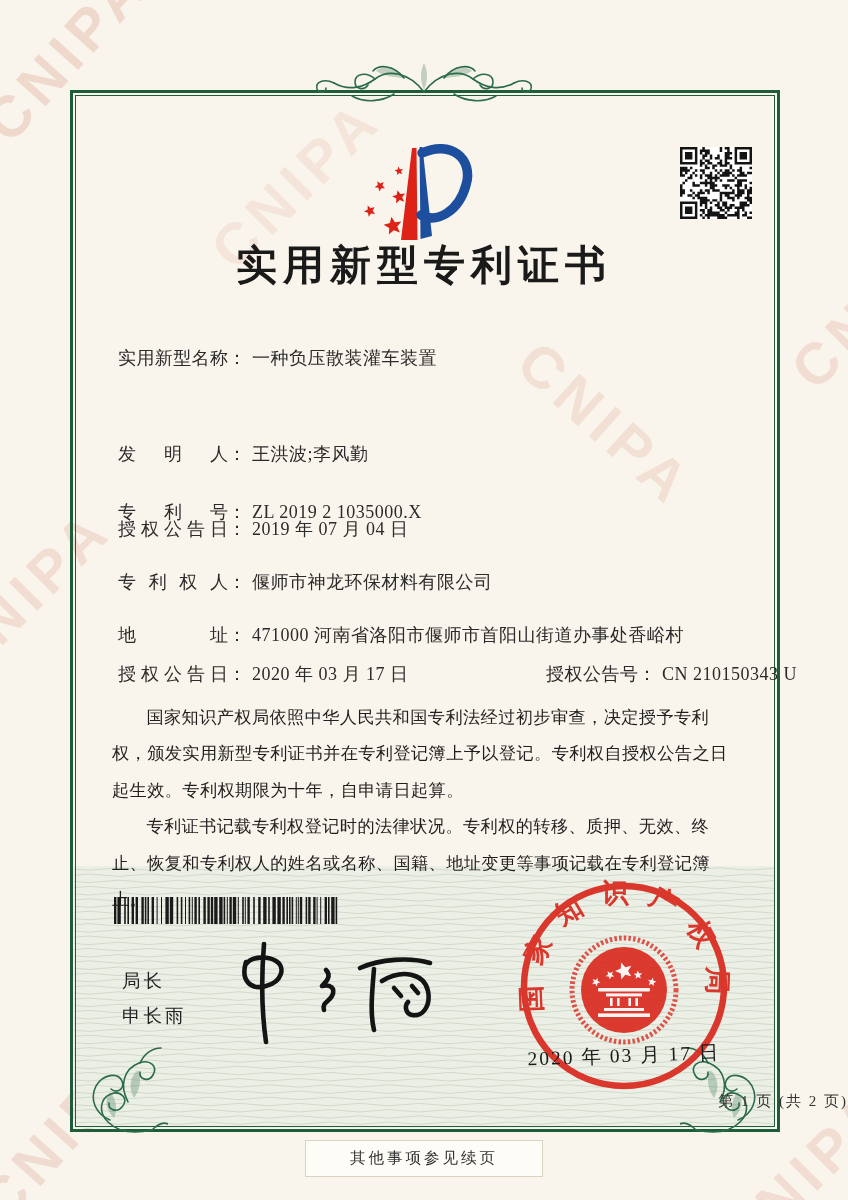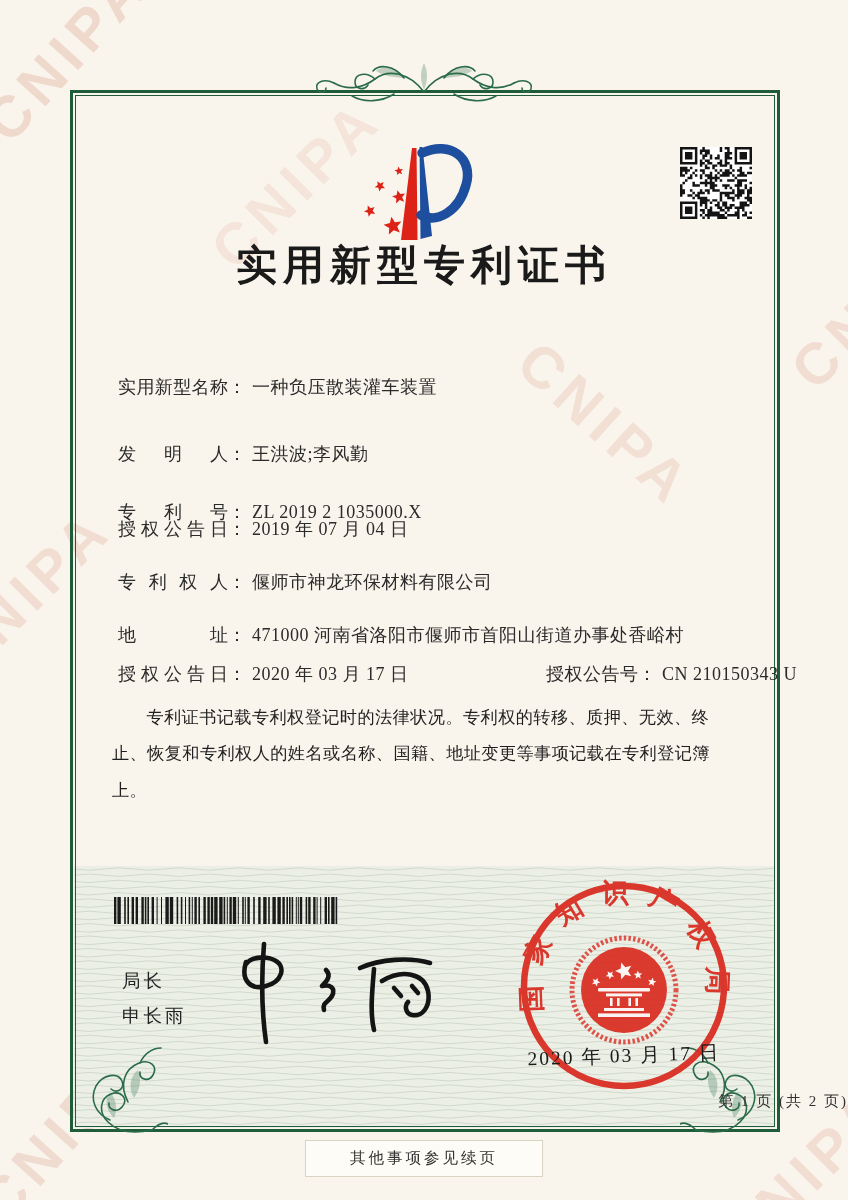--- a/index.html
+++ b/index.html
@@ -172,21 +172,21 @@
     <path d="M70 15 C 98 2 122 20 114 47 C 107 73 85 86 69 77" stroke="#1d4f9e" stroke-width="9.5" fill="none" stroke-linecap="round"></path>
   </svg>
 
   <svg class="qr" id="qr" viewBox="0 0 29 29">
     <rect width="29" height="29" fill="#fff"></rect>
     <path fill="#141414" d="M0 0h1v1h-1zM1 0h1v1h-1zM2 0h1v1h-1zM3 0h1v1h-1zM4 0h1v1h-1zM5 0h1v1h-1zM6 0h1v1h-1zM0 1h1v1h-1zM6 1h1v1h-1zM0 2h1v1h-1zM2 2h1v1h-1zM3 2h1v1h-1zM4 2h1v1h-1zM6 2h1v1h-1zM0 3h1v1h-1zM2 3h1v1h-1zM3 3h1v1h-1zM4 3h1v1h-1zM6 3h1v1h-1zM0 4h1v1h-1zM2 4h1v1h-1zM3 4h1v1h-1zM4 4h1v1h-1zM6 4h1v1h-1zM0 5h1v1h-1zM6 5h1v1h-1zM0 6h1v1h-1zM1 6h1v1h-1zM2 6h1v1h-1zM3 6h1v1h-1zM4 6h1v1h-1zM5 6h1v1h-1zM6 6h1v1h-1zM22 0h1v1h-1zM23 0h1v1h-1zM24 0h1v1h-1zM25 0h1v1h-1zM26 0h1v1h-1zM27 0h1v1h-1zM28 0h1v1h-1zM22 1h1v1h-1zM28 1h1v1h-1zM22 2h1v1h-1zM24 2h1v1h-1zM25 2h1v1h-1zM26 2h1v1h-1zM28 2h1v1h-1zM22 3h1v1h-1zM24 3h1v1h-1zM25 3h1v1h-1zM26 3h1v1h-1zM28 3h1v1h-1zM22 4h1v1h-1zM24 4h1v1h-1zM25 4h1v1h-1zM26 4h1v1h-1zM28 4h1v1h-1zM22 5h1v1h-1zM28 5h1v1h-1zM22 6h1v1h-1zM23 6h1v1h-1zM24 6h1v1h-1zM25 6h1v1h-1zM26 6h1v1h-1zM27 6h1v1h-1zM28 6h1v1h-1zM0 22h1v1h-1zM1 22h1v1h-1zM2 22h1v1h-1zM3 22h1v1h-1zM4 22h1v1h-1zM5 22h1v1h-1zM6 22h1v1h-1zM0 23h1v1h-1zM6 23h1v1h-1zM0 24h1v1h-1zM2 24h1v1h-1zM3 24h1v1h-1zM4 24h1v1h-1zM6 24h1v1h-1zM0 25h1v1h-1zM2 25h1v1h-1zM3 25h1v1h-1zM4 25h1v1h-1zM6 25h1v1h-1zM0 26h1v1h-1zM2 26h1v1h-1zM3 26h1v1h-1zM4 26h1v1h-1zM6 26h1v1h-1zM0 27h1v1h-1zM6 27h1v1h-1zM0 28h1v1h-1zM1 28h1v1h-1zM2 28h1v1h-1zM3 28h1v1h-1zM4 28h1v1h-1zM5 28h1v1h-1zM6 28h1v1h-1zM9 0h1v1h-1zM16 0h1v1h-1zM18 0h1v1h-1zM19 0h1v1h-1zM8 1h1v1h-1zM9 1h1v1h-1zM10 1h1v1h-1zM11 1h1v1h-1zM16 1h1v1h-1zM19 1h1v1h-1zM8 2h1v1h-1zM10 2h1v1h-1zM11 2h1v1h-1zM18 2h1v1h-1zM19 2h1v1h-1zM20 2h1v1h-1zM9 3h1v1h-1zM10 3h1v1h-1zM12 3h1v1h-1zM15 3h1v1h-1zM18 3h1v1h-1zM19 3h1v1h-1zM9 4h1v1h-1zM12 4h1v1h-1zM14 4h1v1h-1zM15 4h1v1h-1zM18 4h1v1h-1zM19 4h1v1h-1zM20 4h1v1h-1zM8 5h1v1h-1zM10 5h1v1h-1zM11 5h1v1h-1zM16 5h1v1h-1zM18 5h1v1h-1zM8 6h1v1h-1zM9 6h1v1h-1zM11 6h1v1h-1zM12 6h1v1h-1zM15 6h1v1h-1zM16 6h1v1h-1zM18 6h1v1h-1zM19 6h1v1h-1zM8 7h1v1h-1zM10 7h1v1h-1zM13 7h1v1h-1zM14 7h1v1h-1zM16 7h1v1h-1zM17 7h1v1h-1zM18 7h1v1h-1zM20 7h1v1h-1zM0 8h1v1h-1zM1 8h1v1h-1zM2 8h1v1h-1zM4 8h1v1h-1zM10 8h1v1h-1zM11 8h1v1h-1zM13 8h1v1h-1zM20 8h1v1h-1zM24 8h1v1h-1zM28 8h1v1h-1zM0 9h1v1h-1zM1 9h1v1h-1zM2 9h1v1h-1zM3 9h1v1h-1zM6 9h1v1h-1zM8 9h1v1h-1zM9 9h1v1h-1zM14 9h1v1h-1zM16 9h1v1h-1zM18 9h1v1h-1zM19 9h1v1h-1zM21 9h1v1h-1zM23 9h1v1h-1zM24 9h1v1h-1zM0 10h1v1h-1zM2 10h1v1h-1zM5 10h1v1h-1zM9 10h1v1h-1zM12 10h1v1h-1zM15 10h1v1h-1zM17 10h1v1h-1zM18 10h1v1h-1zM19 10h1v1h-1zM20 10h1v1h-1zM24 10h1v1h-1zM25 10h1v1h-1zM27 10h1v1h-1zM28 10h1v1h-1zM0 11h1v1h-1zM1 11h1v1h-1zM4 11h1v1h-1zM6 11h1v1h-1zM8 11h1v1h-1zM10 11h1v1h-1zM11 11h1v1h-1zM12 11h1v1h-1zM14 11h1v1h-1zM16 11h1v1h-1zM17 11h1v1h-1zM18 11h1v1h-1zM19 11h1v1h-1zM21 11h1v1h-1zM23 11h1v1h-1zM24 11h1v1h-1zM25 11h1v1h-1zM26 11h1v1h-1zM3 12h1v1h-1zM4 12h1v1h-1zM8 12h1v1h-1zM11 12h1v1h-1zM12 12h1v1h-1zM13 12h1v1h-1zM14 12h1v1h-1zM15 12h1v1h-1zM22 12h1v1h-1zM2 13h1v1h-1zM10 13h1v1h-1zM12 13h1v1h-1zM14 13h1v1h-1zM16 13h1v1h-1zM19 13h1v1h-1zM20 13h1v1h-1zM21 13h1v1h-1zM23 13h1v1h-1zM24 13h1v1h-1zM25 13h1v1h-1zM26 13h1v1h-1zM1 14h1v1h-1zM5 14h1v1h-1zM8 14h1v1h-1zM9 14h1v1h-1zM10 14h1v1h-1zM11 14h1v1h-1zM12 14h1v1h-1zM13 14h1v1h-1zM23 14h1v1h-1zM24 14h1v1h-1zM28 14h1v1h-1zM0 15h1v1h-1zM5 15h1v1h-1zM6 15h1v1h-1zM7 15h1v1h-1zM10 15h1v1h-1zM12 15h1v1h-1zM13 15h1v1h-1zM14 15h1v1h-1zM17 15h1v1h-1zM18 15h1v1h-1zM19 15h1v1h-1zM22 15h1v1h-1zM23 15h1v1h-1zM24 15h1v1h-1zM26 15h1v1h-1zM0 16h1v1h-1zM12 16h1v1h-1zM13 16h1v1h-1zM18 16h1v1h-1zM20 16h1v1h-1zM23 16h1v1h-1zM26 16h1v1h-1zM28 16h1v1h-1zM0 17h1v1h-1zM1 17h1v1h-1zM4 17h1v1h-1zM8 17h1v1h-1zM10 17h1v1h-1zM11 17h1v1h-1zM13 17h1v1h-1zM14 17h1v1h-1zM15 17h1v1h-1zM21 17h1v1h-1zM23 17h1v1h-1zM24 17h1v1h-1zM25 17h1v1h-1zM27 17h1v1h-1zM28 17h1v1h-1zM0 18h1v1h-1zM1 18h1v1h-1zM5 18h1v1h-1zM7 18h1v1h-1zM8 18h1v1h-1zM9 18h1v1h-1zM11 18h1v1h-1zM16 18h1v1h-1zM17 18h1v1h-1zM18 18h1v1h-1zM19 18h1v1h-1zM20 18h1v1h-1zM21 18h1v1h-1zM23 18h1v1h-1zM24 18h1v1h-1zM25 18h1v1h-1zM27 18h1v1h-1zM28 18h1v1h-1zM0 19h1v1h-1zM3 19h1v1h-1zM4 19h1v1h-1zM6 19h1v1h-1zM7 19h1v1h-1zM16 19h1v1h-1zM18 19h1v1h-1zM19 19h1v1h-1zM22 19h1v1h-1zM23 19h1v1h-1zM24 19h1v1h-1zM27 19h1v1h-1zM5 20h1v1h-1zM7 20h1v1h-1zM8 20h1v1h-1zM9 20h1v1h-1zM10 20h1v1h-1zM16 20h1v1h-1zM19 20h1v1h-1zM20 20h1v1h-1zM21 20h1v1h-1zM23 20h1v1h-1zM26 20h1v1h-1zM27 20h1v1h-1zM28 20h1v1h-1zM8 21h1v1h-1zM9 21h1v1h-1zM10 21h1v1h-1zM11 21h1v1h-1zM13 21h1v1h-1zM14 21h1v1h-1zM16 21h1v1h-1zM21 21h1v1h-1zM27 21h1v1h-1zM28 21h1v1h-1zM8 22h1v1h-1zM9 22h1v1h-1zM10 22h1v1h-1zM12 22h1v1h-1zM15 22h1v1h-1zM17 22h1v1h-1zM18 22h1v1h-1zM24 22h1v1h-1zM25 22h1v1h-1zM26 22h1v1h-1zM28 22h1v1h-1zM8 23h1v1h-1zM10 23h1v1h-1zM14 23h1v1h-1zM15 23h1v1h-1zM17 23h1v1h-1zM18 23h1v1h-1zM20 23h1v1h-1zM21 23h1v1h-1zM24 23h1v1h-1zM25 23h1v1h-1zM26 23h1v1h-1zM27 23h1v1h-1zM10 24h1v1h-1zM12 24h1v1h-1zM15 24h1v1h-1zM16 24h1v1h-1zM18 24h1v1h-1zM19 24h1v1h-1zM20 24h1v1h-1zM22 24h1v1h-1zM23 24h1v1h-1zM24 24h1v1h-1zM25 24h1v1h-1zM8 25h1v1h-1zM9 25h1v1h-1zM11 25h1v1h-1zM12 25h1v1h-1zM16 25h1v1h-1zM17 25h1v1h-1zM19 25h1v1h-1zM23 25h1v1h-1zM25 25h1v1h-1zM9 26h1v1h-1zM11 26h1v1h-1zM12 26h1v1h-1zM13 26h1v1h-1zM14 26h1v1h-1zM15 26h1v1h-1zM18 26h1v1h-1zM22 26h1v1h-1zM23 26h1v1h-1zM26 26h1v1h-1zM28 26h1v1h-1zM8 27h1v1h-1zM10 27h1v1h-1zM11 27h1v1h-1zM12 27h1v1h-1zM13 27h1v1h-1zM14 27h1v1h-1zM15 27h1v1h-1zM16 27h1v1h-1zM17 27h1v1h-1zM19 27h1v1h-1zM20 27h1v1h-1zM21 27h1v1h-1zM22 27h1v1h-1zM23 27h1v1h-1zM25 27h1v1h-1zM26 27h1v1h-1zM9 28h1v1h-1zM11 28h1v1h-1zM15 28h1v1h-1zM16 28h1v1h-1zM17 28h1v1h-1zM18 28h1v1h-1zM23 28h1v1h-1zM27 28h1v1h-1zM28 28h1v1h-1z"></path>
   </svg>
 
   <div class="title">实用新型专利证书</div>
 
-  <div class="row" style="top:375px;">
+  <div class="row" style="top:346px;">
     <span class="flabel">实用新型名称</span><span class="fcolon">：</span><span class="fvalue">一种负压散装灌车装置</span>
   </div>
   <div class="row" style="top:411px;margin-top:31px;">
     <span class="flabel">发明人</span><span class="fcolon">：</span><span class="fvalue">王洪波;李风勤</span>
   </div>
   <div class="row" style="top:464px;margin-top:36px;">
     <span class="flabel">专利号</span><span class="fcolon">：</span><span class="fvalue">ZL 2019 2 1035000.X</span>
   </div>
   <div class="row" style="top:517px;">
     <span class="flabel">授权公告日</span><span class="fcolon">：</span><span class="fvalue">2019 年 07 月 04 日</span>
@@ -199,20 +199,21 @@
   </div>
 
   <div class="row" style="top:662px;">
     <span class="flabel">授权公告日</span><span class="fcolon">：</span><span class="fvalue">2020 年 03 月 17 日</span>
     <span class="grant2">
       <span class="flabel">授权公告号</span><span class="fcolon">：</span><span class="fvalue">CN 210150343 U</span>
     </span>
   </div>
 
   <div class="bodytext">
+    <p>国家知识产权局依照中华人民共和国专利法经过初步审查，决定授予专利权，颁发实用新型专利证书并在专利登记簿上予以登记。专利权自授权公告之日起生效。专利权期限为十年，自申请日起算。</p>
     <p>专利证书记载专利权登记时的法律状况。专利权的转移、质押、无效、终止、恢复和专利权人的姓名或名称、国籍、地址变更等事项记载在专利登记簿上。</p>
   </div>
 
   <svg class="barcode" viewBox="0 0 228 27" preserveAspectRatio="none">
     <path id="barcode-bars" fill="#1a1a1a" d="M0.0 0h2.4v27h-2.4zM3.4 0h3.4v27h-3.4zM10.2 0h1.6v27h-1.6zM13.4 0h1.6v27h-1.6zM17.6 0h2.4v27h-2.4zM21.6 0h2.4v27h-2.4zM27.4 0h2.4v27h-2.4zM30.8 0h1.6v27h-1.6zM33.4 0h1.6v27h-1.6zM37.6 0h2.4v27h-2.4zM42.6 0h1v27h-1zM47.0 0h1v27h-1zM51.4 0h3.4v27h-3.4zM55.8 0h3.4v27h-3.4zM62.6 0h1.6v27h-1.6zM66.8 0h1.6v27h-1.6zM71.0 0h1v27h-1zM74.6 0h1.6v27h-1.6zM77.8 0h1v27h-1zM80.4 0h2.4v27h-2.4zM84.4 0h1.6v27h-1.6zM89.4 0h2.4v27h-2.4zM93.4 0h2.4v27h-2.4zM96.8 0h2.4v27h-2.4zM100.2 0h3.4v27h-3.4zM105.2 0h3.4v27h-3.4zM109.6 0h1.6v27h-1.6zM112.8 0h1v27h-1zM115.4 0h2.4v27h-2.4zM118.8 0h3.4v27h-3.4zM123.8 0h1v27h-1zM128.2 0h1.6v27h-1.6zM130.8 0h1v27h-1zM133.4 0h2.4v27h-2.4zM139.2 0h1.6v27h-1.6zM144.2 0h2.4v27h-2.4zM149.2 0h3.4v27h-3.4zM154.2 0h1.6v27h-1.6zM158.4 0h3.4v27h-3.4zM163.4 0h3.4v27h-3.4zM168.4 0h2.4v27h-2.4zM172.4 0h1.6v27h-1.6zM175.0 0h1.6v27h-1.6zM177.6 0h1.6v27h-1.6zM181.8 0h1v27h-1zM183.8 0h1v27h-1zM185.8 0h2.4v27h-2.4zM191.6 0h1.6v27h-1.6zM194.2 0h2.4v27h-2.4zM199.2 0h2.4v27h-2.4zM202.6 0h1v27h-1zM206.2 0h1v27h-1zM210.6 0h2.4v27h-2.4zM214.0 0h1.6v27h-1.6zM217.2 0h3.4v27h-3.4zM221.6 0h1.6v27h-1.6z"></path>
   </svg>
 
   <div class="signer-title">局长</div>
   <div class="signer-name">申长雨</div>
 

